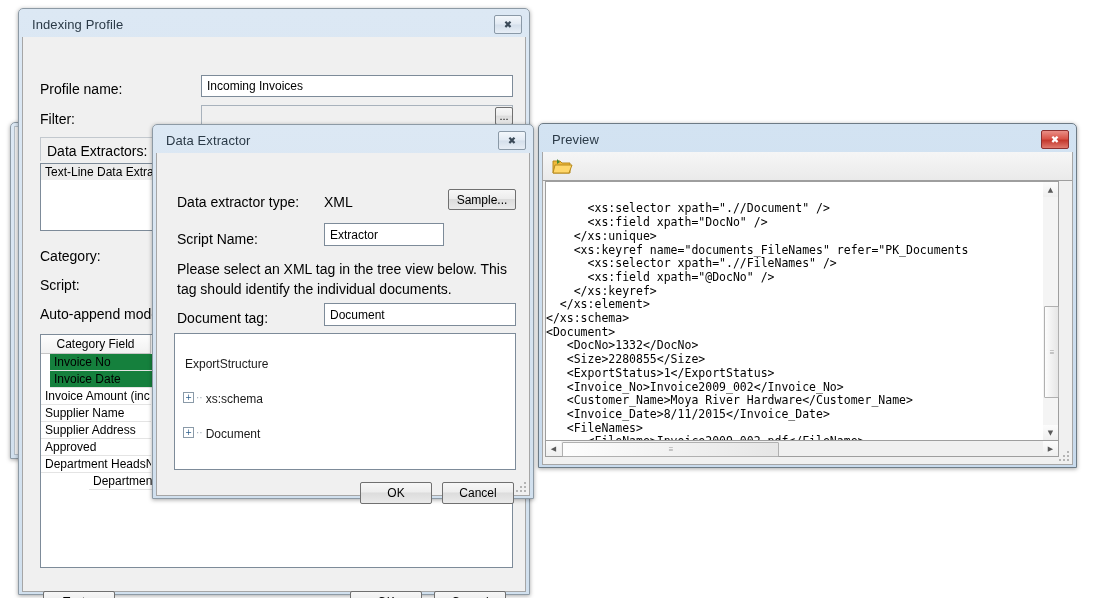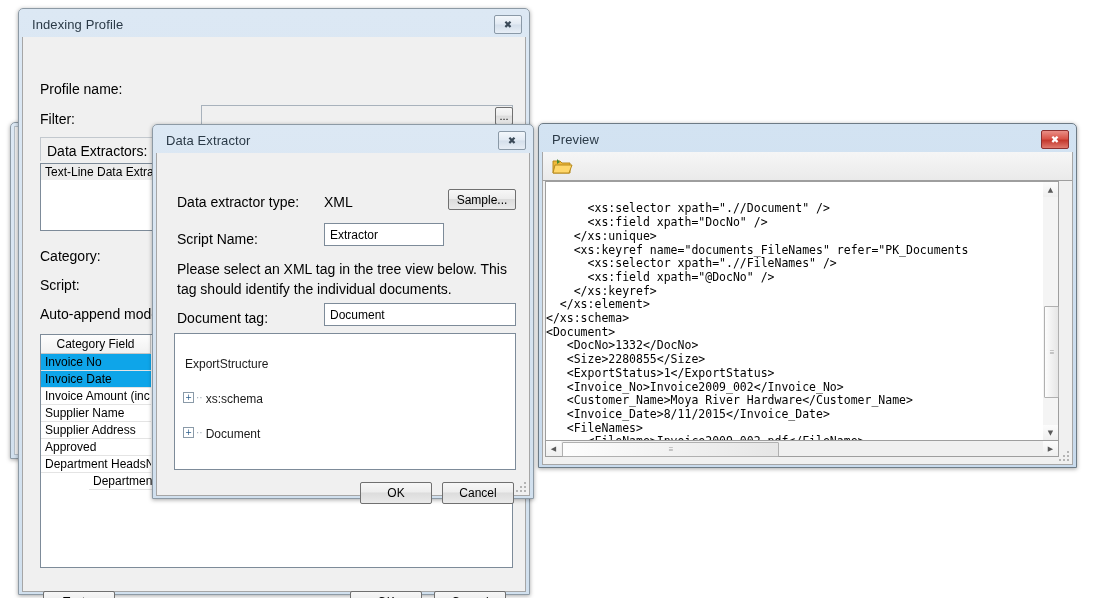--- a/index.html
+++ b/index.html
@@ -77,21 +77,21 @@
     background:linear-gradient(to bottom,#fdfdfd 0%,#f1f1f1 100%);
     border-bottom:1px solid #c6c6c6;
     display:flex;align-items:center;justify-content:center;
     font-size:12px;color:#000;
   }
   .gridrow{
     box-sizing:border-box;height:17px;border-bottom:1px solid #e4e4e4;
     display:flex;align-items:center;padding-left:4px;
     font-size:12px;white-space:nowrap;overflow:hidden;
   }
-  .gridrow.hl{background:#0ea5e9;}
+  .gridrow.hl{background:#15803d;margin-left:9px;}
 
   
   .tbbtn{
     width:21px;height:17px;box-sizing:border-box;
     border:1px solid #b9c0c7;border-radius:2px;
     background:linear-gradient(to bottom,#fbfbfb,#ebebeb);
     display:flex;align-items:center;justify-content:center;
   }
 
   
@@ -149,20 +149,21 @@
 <div class="win frame inactive" style="left:18px;top:8px;width:512px;height:587px;border-radius:5px 5px 0 0;">
 
   <div class="titlebar">
     <span class="ttl">Indexing Profile</span>
     <div class="closebtn">✖</div>
   </div>
 
   <div class="client">
 
     <span class="lbl" style="left:17px;top:44px;">Profile name:</span>
+    <div class="txtbox" style="left:178px;top:38px;width:312px;height:22px;">Incoming Invoices</div>
 
     <span class="lbl" style="left:17px;top:74px;">Filter:</span>
     <div class="txtbox readonly" style="left:178px;top:68px;width:312px;height:22px;"></div>
     <div class="btn" style="left:472px;top:70px;width:18px;height:18px;font-size:11px;">...</div>
 
     <div class="groupbox" style="left:17px;top:100px;width:473px;height:24px;border-bottom:none;"></div>
     <span class="lbl" style="left:24px;top:106px;">Data Extractors:</span>
 
     <div style="position:absolute;left:343px;top:101px;display:flex;gap:3px;">
       <div class="tbbtn">

